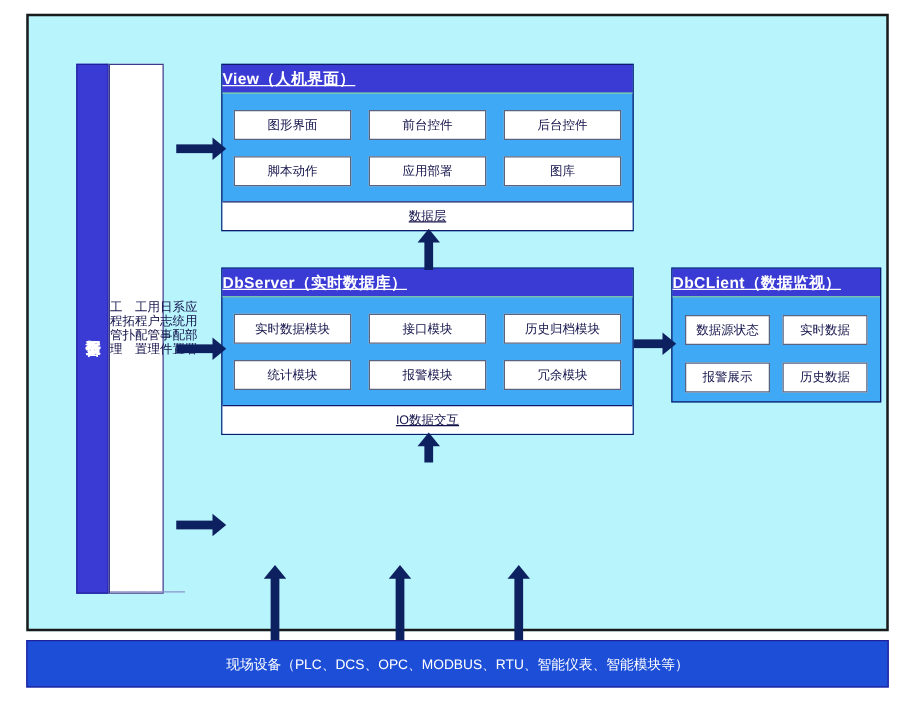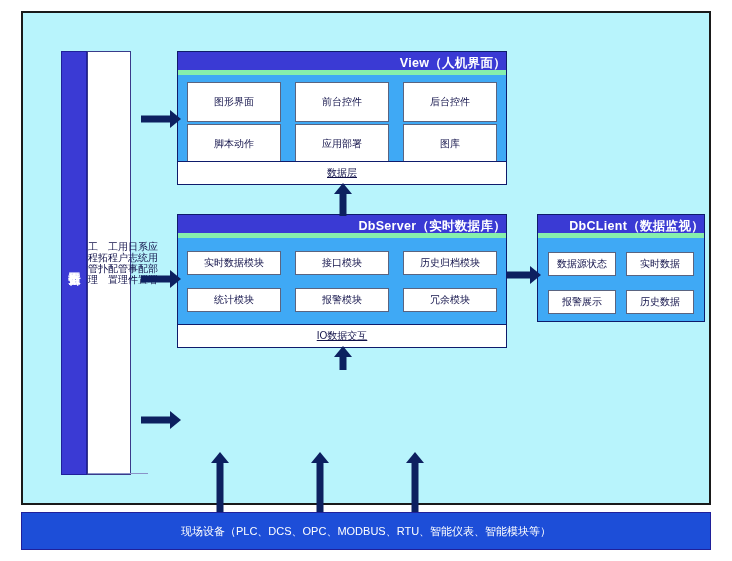--- a/index.html
+++ b/index.html
@@ -90,27 +90,28 @@
     position: absolute;
     background: #3fa9f5;
     border: 1px solid #0e1b6b;
     box-sizing: border-box;
   }
   .module-header {
     background: #3a3ad4;
     color: #ffffff;
     font-size: 12.5px;
     font-weight: bold;
-    text-align: right;
+    text-align: left;
     line-height: 22px;
     height: 23px;
-    border-bottom: 5px solid #86efac;
+    border-bottom: 1px solid #86efac;
     box-sizing: border-box;
     white-space: nowrap;
     letter-spacing: .3px;
+    text-decoration: underline;
   }
   .module-body {
     padding: 7px 9px;
     display: flex;
     flex-wrap: wrap;
     justify-content: space-between;
     align-content: flex-start;
     box-sizing: border-box;
   }
   .cell {
@@ -143,21 +144,21 @@
   }
 
   
   #view-module {
     left: 154px; top: 38px; width: 330px; height: 134px;
   }
   #view-module .module-body {
     height: 88px;
     align-content: space-around;
   }
-  #view-module .cell { width: 94px; height: 40px; margin-bottom: 2px; }
+  #view-module .cell { width: 94px; height: 24px; margin-bottom: 2px; }
 
   
   #dbserver-module {
     left: 154px; top: 201px; width: 330px; height: 134px;
   }
   #dbserver-module .module-body {
     height: 88px;
     align-content: space-around;
   }
   #dbserver-module .cell { width: 94px; height: 24px; margin-bottom: 2px; }

